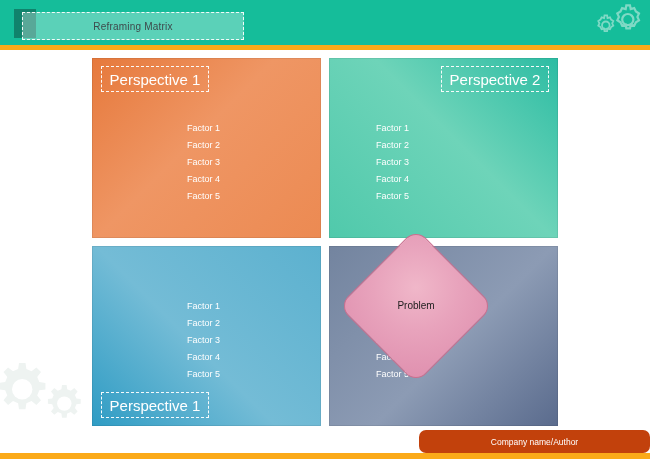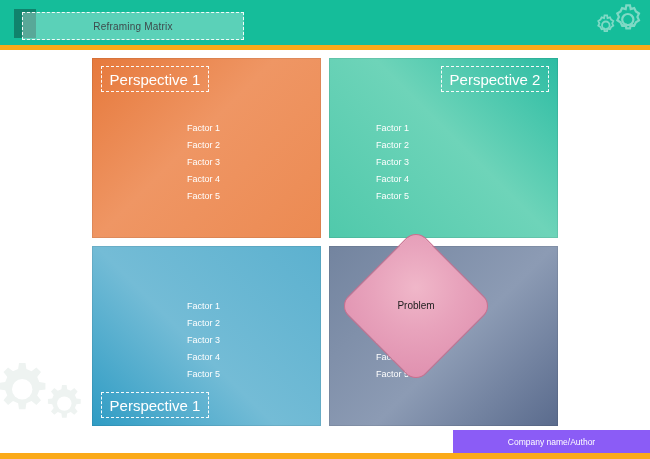--- a/index.html
+++ b/index.html
@@ -91,23 +91,23 @@
 
   
   .footer-gears{
     position:absolute; left:-6px; bottom:28px; width:110px; height:72px;
   }
   .footer-bar{
     position:absolute; left:0; bottom:0; width:650px; height:6px;
     background:#fbaa19;
   }
   .footer-band{
-    position:absolute; right:0; bottom:6px; width:197px; height:23px;
-    background:#8b5cf6;
-    display:flex; align-items:center; justify-content:center;
+    position:absolute; right:0; bottom:6px; width:231px; height:23px;
+    background:#c2410c;
+    display:flex; align-items:center; justify-content:center;border-radius:7px;
   }
   .footer-text{ font-size:8.5px; color:#ffffff; }
 </style>
 </head>
 <body>
 
 <div class="header"></div>
 <div class="header-accent"></div>
 <div class="corner-block"></div>
 

